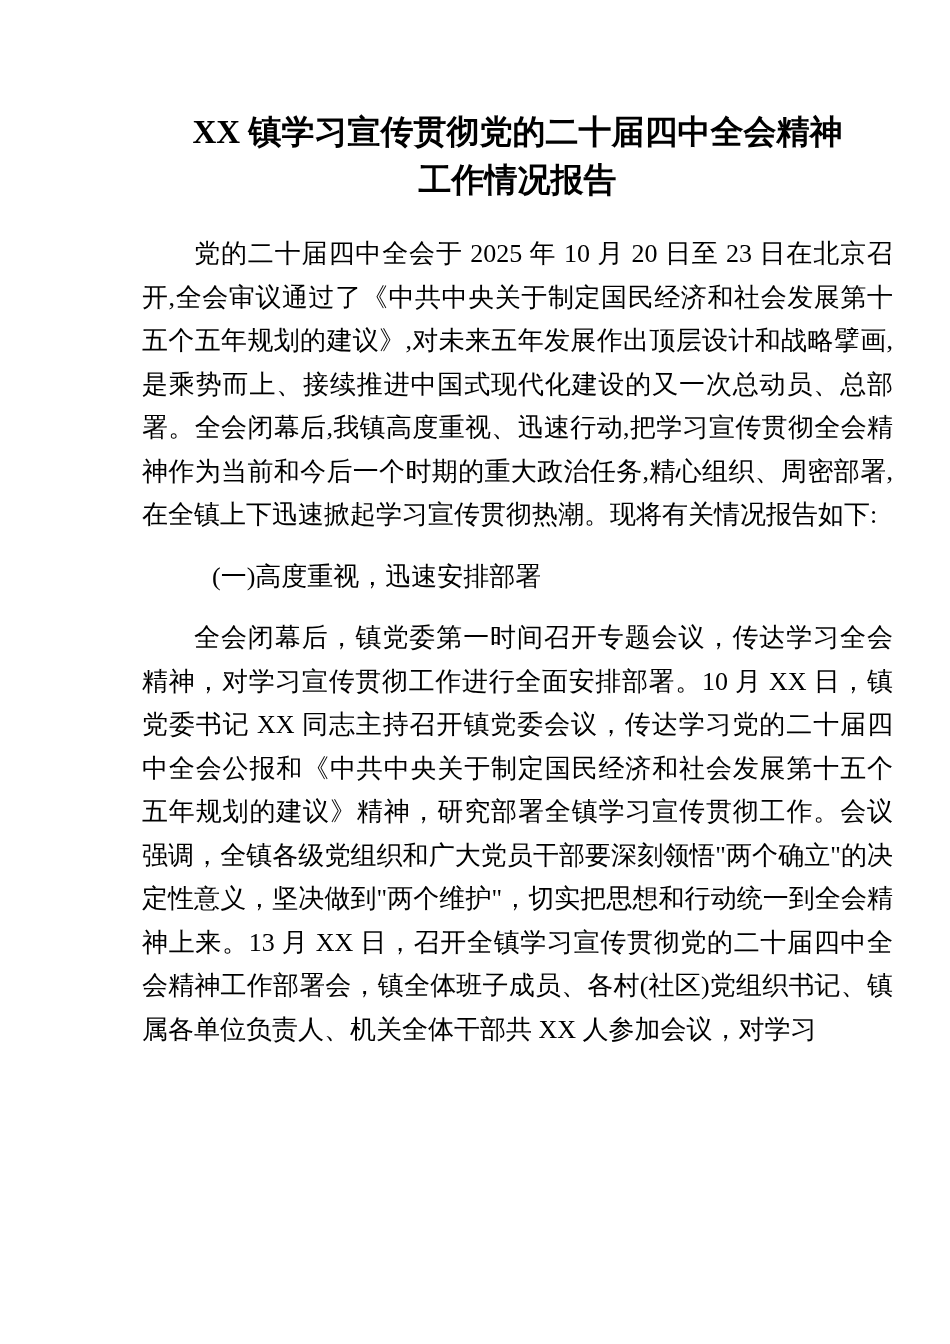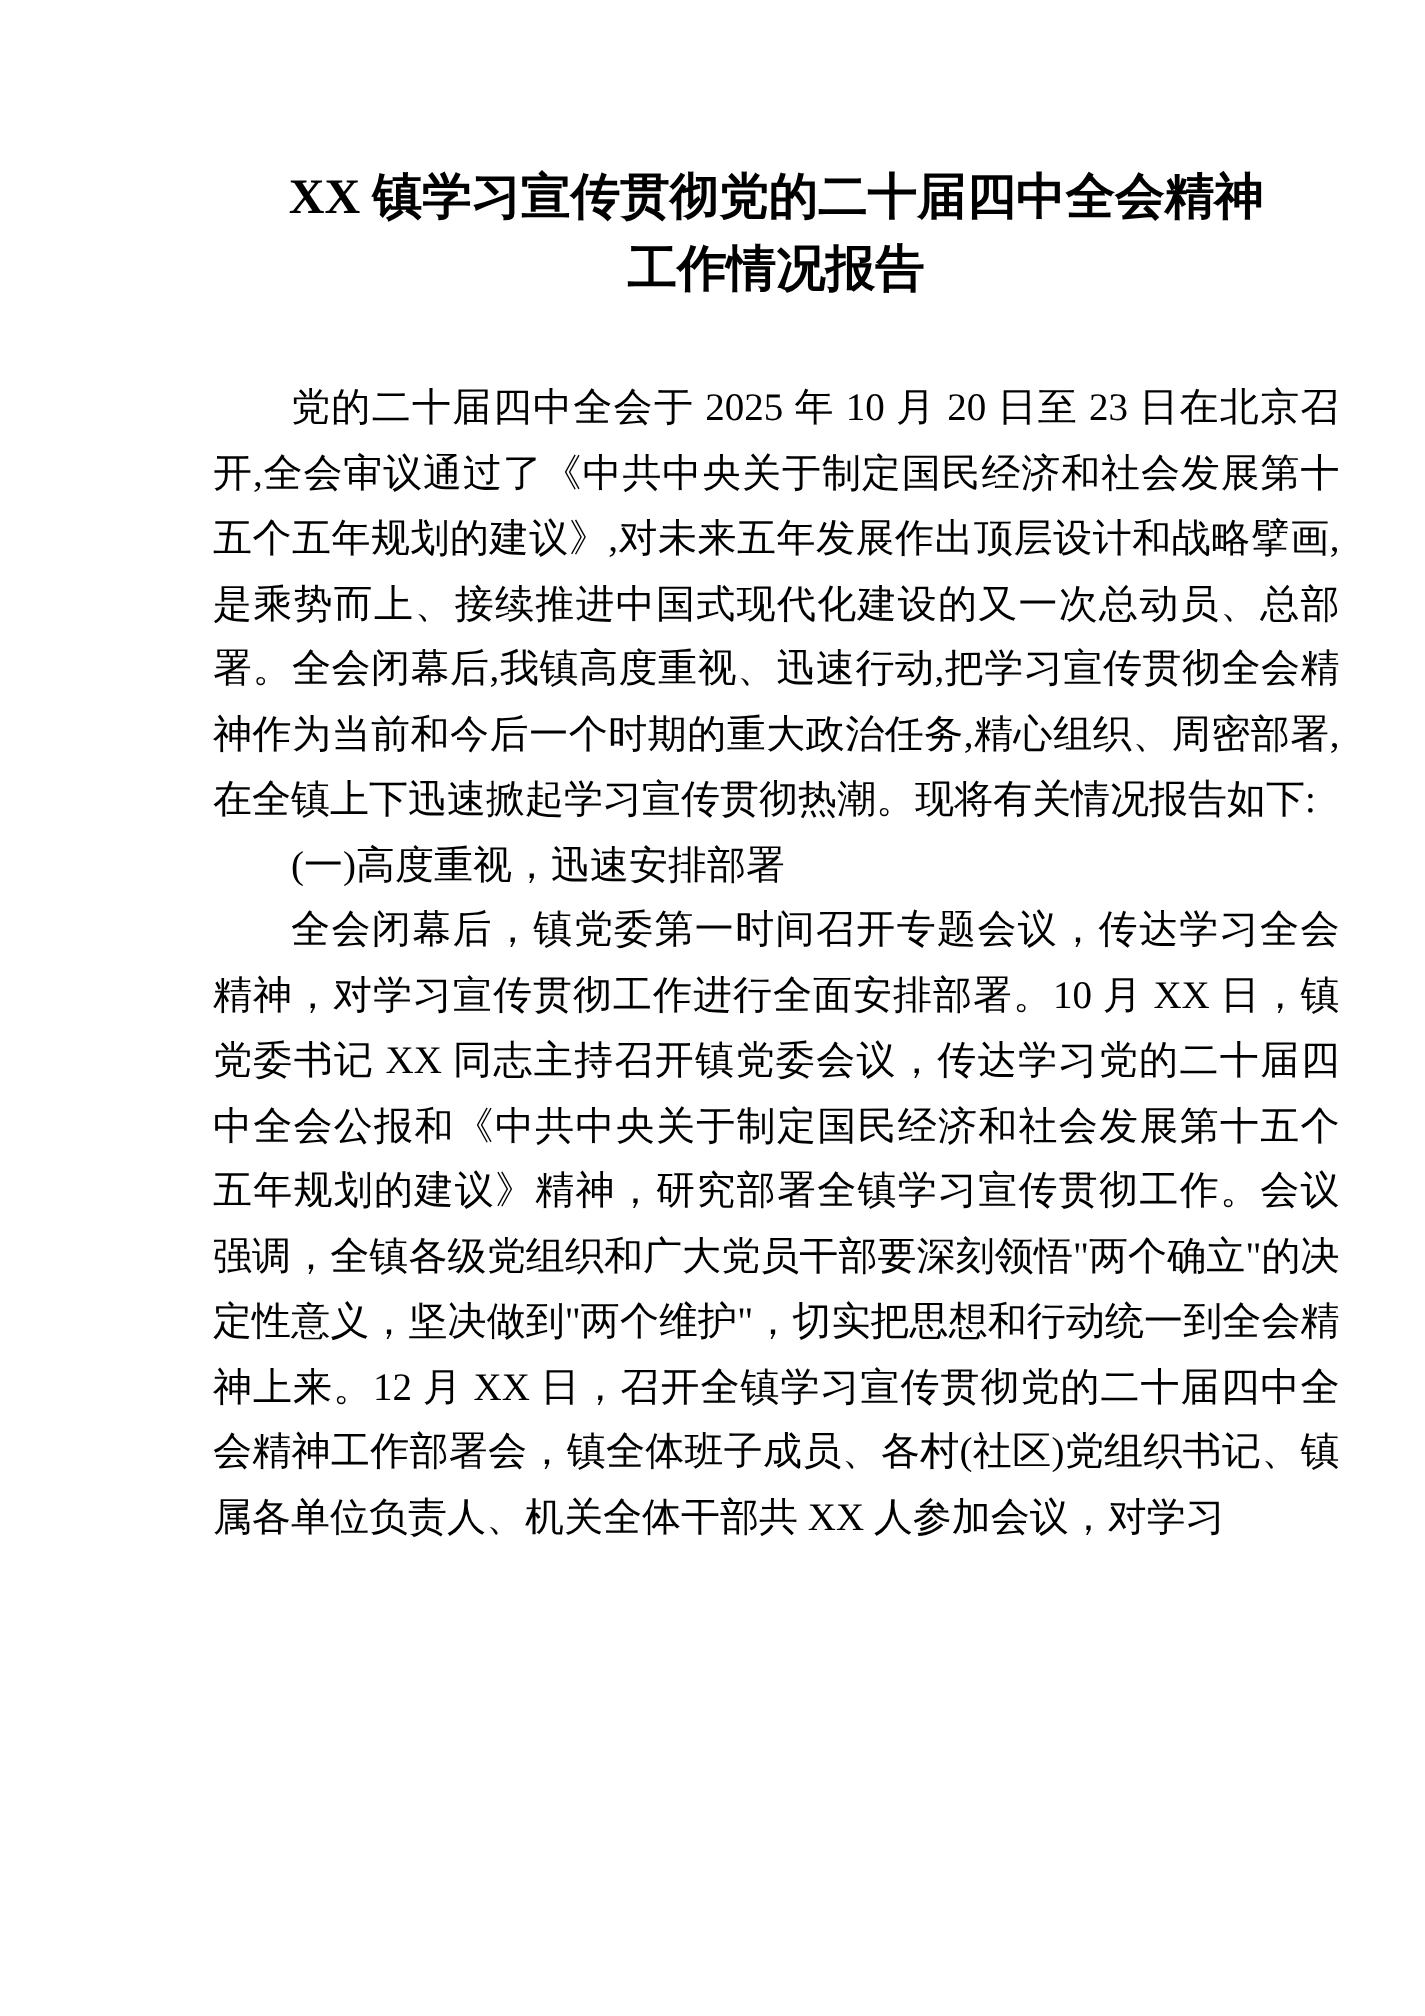--- a/index.html
+++ b/index.html
@@ -33,46 +33,46 @@
     font-weight: normal;
     font-size: 26px;
     line-height: 43.5px;
     text-align: justify;
     text-justify: inter-ideograph;
     text-indent: 2em;
     margin: 0;
     color: #000000;
   }
   .intro {
-    margin-top: 46px;
+    margin-top: 28px;
   }
   .section-heading {
     font-family: "Liberation Sans", "DejaVu Sans", sans-serif;
     font-weight: bold;
     font-size: 26px;
     line-height: 43.5px;
     text-indent: 2em;
     margin: 11px 0 0 0;
     color: #000000;
   }
   .sub-heading {
     font-family: "Liberation Serif", "DejaVu Serif", serif;
     font-weight: normal;
     font-size: 26px;
     line-height: 43.5px;
     text-indent: 2em;
-    margin: 0;
+    margin: 18px;
     color: #000000;
   }
 </style>
 </head>
 <body>
 
 <div class="page">
   <h1 class="doc-title">XX 镇学习宣传贯彻党的二十届四中全会精神工作情况报告</h1>
 
   <p class="body-text intro">党的二十届四中全会于 2025 年 10 月 20 日至 23 日在北京召开,全会审议通过了《中共中央关于制定国民经济和社会发展第十五个五年规划的建议》,对未来五年发展作出顶层设计和战略擘画,是乘势而上、接续推进中国式现代化建设的又一次总动员、总部署。全会闭幕后,我镇高度重视、迅速行动,把学习宣传贯彻全会精神作为当前和今后一个时期的重大政治任务,精心组织、周密部署,在全镇上下迅速掀起学习宣传贯彻热潮。现将有关情况报告如下:</p>
 
 
   <h3 class="sub-heading">(一)高度重视，迅速安排部署</h3>
 
-  <p class="body-text">全会闭幕后，镇党委第一时间召开专题会议，传达学习全会精神，对学习宣传贯彻工作进行全面安排部署。10 月 XX 日，镇党委书记 XX 同志主持召开镇党委会议，传达学习党的二十届四中全会公报和《中共中央关于制定国民经济和社会发展第十五个五年规划的建议》精神，研究部署全镇学习宣传贯彻工作。会议强调，全镇各级党组织和广大党员干部要深刻领悟"两个确立"的决定性意义，坚决做到"两个维护"，切实把思想和行动统一到全会精神上来。12 月 XX 日，召开全镇学习宣传贯彻党的二十届四中全会精神工作部署会，镇全体班子成员、各村(社区)党组织书记、镇属各单位负责人、机关全体干部共 XX 人参加会议，对学习</p>
+  <p class="body-text">全会闭幕后，镇党委第一时间召开专题会议，传达学习全会精神，对学习宣传贯彻工作进行全面安排部署。10 月 XX 日，镇党委书记 XX 同志主持召开镇党委会议，传达学习党的二十届四中全会公报和《中共中央关于制定国民经济和社会发展第十五个五年规划的建议》精神，研究部署全镇学习宣传贯彻工作。会议强调，全镇各级党组织和广大党员干部要深刻领悟"两个确立"的决定性意义，坚决做到"两个维护"，切实把思想和行动统一到全会精神上来。13 月 XX 日，召开全镇学习宣传贯彻党的二十届四中全会精神工作部署会，镇全体班子成员、各村(社区)党组织书记、镇属各单位负责人、机关全体干部共 XX 人参加会议，对学习</p>
 </div>
 
 </body></html>

